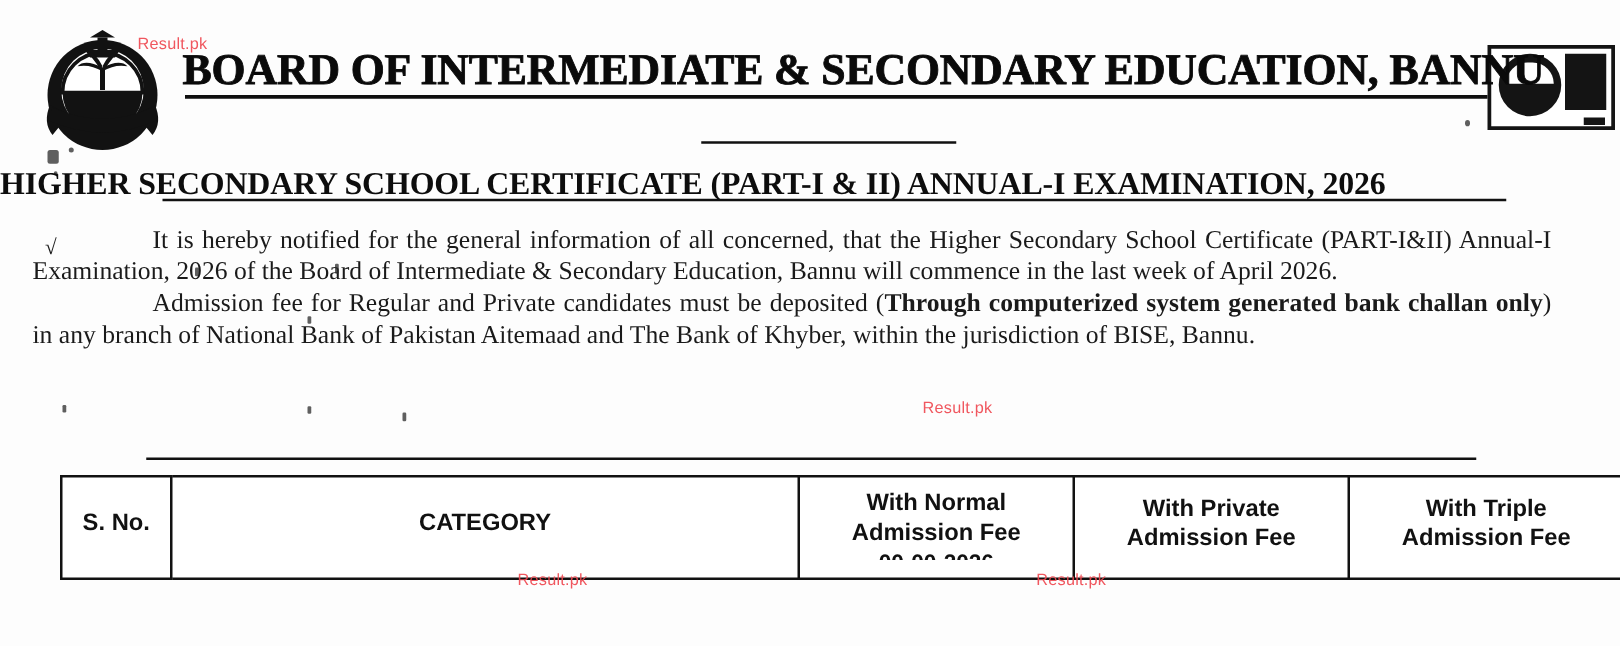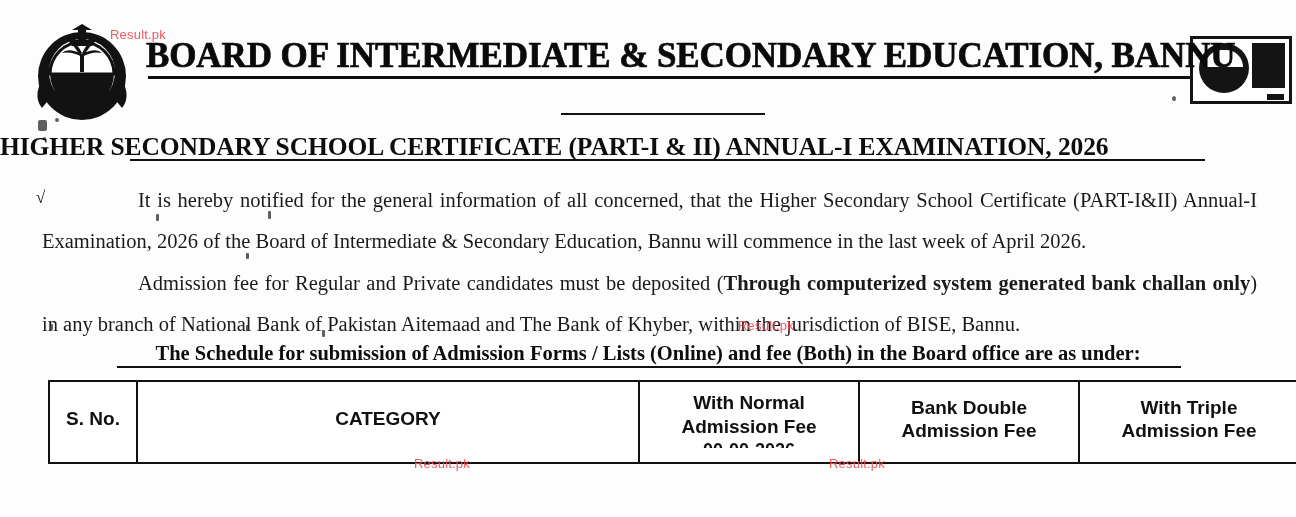--- a/index.html
+++ b/index.html
@@ -145,25 +145,25 @@
     left: 130px;
     top: 159px;
     width: 1075px;
     height: 2px;
     background: #111;
   }
 
   
   .body-text {
     position: absolute;
-    left: 42px;
+    left: 26px;
     top: 180px;
     width: 1215px;
     font-size: 20.5px;
-    line-height: 41px;
+    line-height: 25px;
     color: #1a1a1a;
   }
   .para {
     text-align: justify;
     text-justify: inter-word;
     margin: 0 0 1px 0;
     text-indent: 96px;
   }
   .para b { font-weight: bold; }
 
@@ -310,21 +310,20 @@
 
   <div class="body-text">
     <p class="para">
       <span>It is hereby notified for the general information of all concerned, that the Higher Secondary School Certificate (PART-I&amp;II) Annual-I Examination, 2026 of the Board of Intermediate &amp; Secondary Education, Bannu will commence in the last week of April 2026.</span>
     </p>
     <p class="para">
       <span>Admission fee for Regular and Private candidates must be deposited (</span><b>Through computerized system generated bank challan only</b><span>) in any branch of National Bank of Pakistan Aitemaad and The Bank of Khyber, within the jurisdiction of BISE, Bannu.</span>
     </p>
   </div>
 
-  <div class="schedule-line">The Schedule for submission of Admission Forms / Lists (Online) and fee (Both) in the Board office are as under:</div>
   <div class="rule-schedule"></div>
 
   <div class="ink-mark" style="left:36px; top:188px;">√</div>
   <div class="speck" style="left:156px; top:214px; width:3px; height:7px; border-radius:1px;"></div>
   <div class="speck" style="left:268px; top:211px; width:3px; height:8px; border-radius:1px;"></div>
   <div class="speck" style="left:246px; top:253px; width:3px; height:6px; border-radius:1px;"></div>
   <div class="speck" style="left:50px; top:324px; width:3px; height:6px; border-radius:1px;"></div>
   <div class="speck" style="left:246px; top:325px; width:3px; height:6px; border-radius:1px;"></div>
   <div class="speck" style="left:322px; top:330px; width:3px; height:7px; border-radius:1px;"></div>
   <div class="speck" style="left:245px; top:430px; width:3px; height:8px; border-radius:1px;"></div>
@@ -335,21 +334,21 @@
     <thead>
       <tr>
         <th class="col-sno">S. No.</th>
         <th class="col-cat">CATEGORY</th>
         <th class="col-fee">
           <span>With Normal</span><br>
           <span>Admission Fee</span>
           <span class="cut-date">00-00-2026</span>
         </th>
         <th class="col-fee">
-          <span>Bank Double</span><br>
+          <span>With Private</span><br>
           <span>Admission Fee</span>
         </th>
         <th class="col-fee">
           <span>With Triple</span><br>
           <span>Admission Fee</span>
         </th>
       </tr>
     </thead>
   </table>
 

